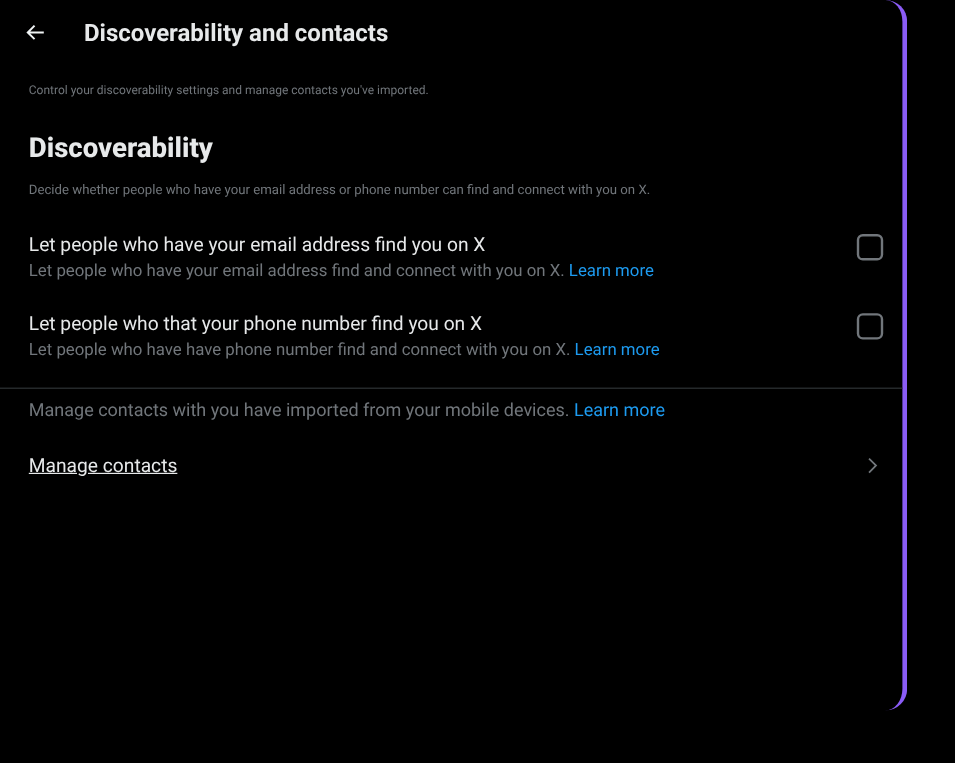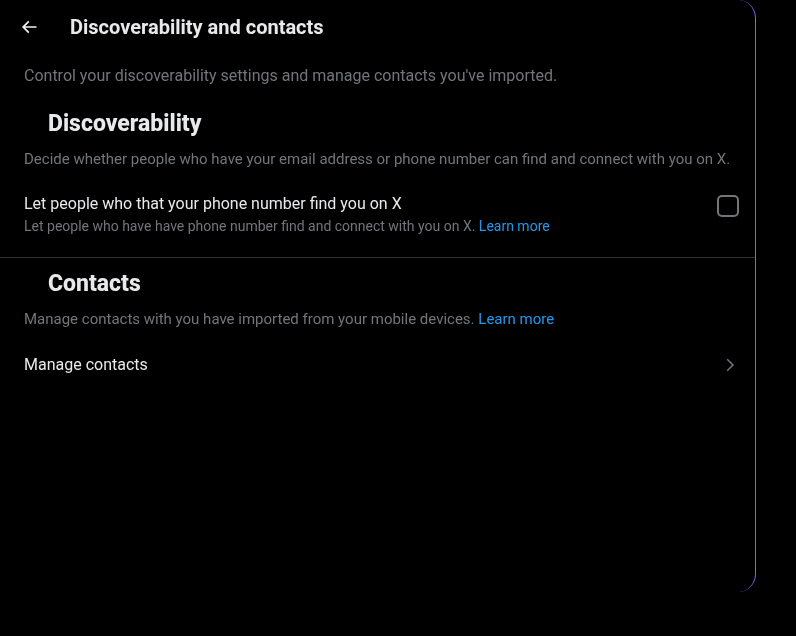--- a/index.html
+++ b/index.html
@@ -10,21 +10,21 @@
     body {
       background: #000000;
       font-family: -apple-system, BlinkMacSystemFont, "Segoe UI", Roboto, Helvetica, Arial, sans-serif;
       color: #e7e9ea;
       width: 796px;
       height: 636px;
       overflow: hidden;
     }
     .container {
       width: 756px;
-      border-right: 1px solid #8b5cf6;
+      border-right: 4px solid #8b5cf6;
       height: 592px;
       border-radius: 18px;
     }
     .header {
       display: flex;
       align-items: center;
       padding: 10px 16px 10px 12px;
       gap: 24px;
     }
     .back-btn {
@@ -41,34 +41,33 @@
       height: 20px;
       fill: #eff3f4;
     }
     .page-title {
       font-size: 20px;
       font-weight: 700;
       color: #e7e9ea;
     }
     .description {
       padding: 12px 16px 12px 24px;
-      font-size: 16px;
+      font-size: 10px;
       color: #71767b;
       line-height: 20px;
     }
     .section-title {
       font-size: 23px;
       font-weight: 800;
       color: #e7e9ea;
       padding: 12px 16px 4px 24px;
-      margin-left: 24px;
     }
     .section-desc {
       padding: 8px 24px 12px 24px;
-      font-size: 15px;
+      font-size: 11px;
       color: #71767b;
       line-height: 20px;
     }
     .setting-row {
       padding: 12px 16px 12px 24px;
       display: flex;
       align-items: flex-start;
       gap: 16px;
     }
     .setting-content {
@@ -108,20 +107,21 @@
       font-size: 15px;
       color: #71767b;
       line-height: 20px;
     }
     .nav-row {
       padding: 14px 16px 14px 24px;
       display: flex;
       align-items: flex-end;
       justify-content: space-between;
       cursor: pointer;
+      text-decoration: underline;
     }
     .nav-label {
       font-size: 16px;
       color: #e7e9ea;
     }
     .chevron {
       width: 18px;
       height: 18px;
       fill: #71767b;
     }
@@ -137,34 +137,42 @@
         </svg>
     </div>
     <h1 class="page-title">Discoverability and contacts</h1>
   </div>
 
   <p class="description">Control your discoverability settings and manage contacts you've imported.</p>
 
   <h2 class="section-title">Discoverability</h2>
   <p class="section-desc">Decide whether people who have your email address or phone number can find and connect with you on X.</p>
 
+  <div class="setting-row">
+    <div class="setting-content">
+      <div class="setting-label">Let people who have your email address find you on X</div>
+      <div class="setting-sublabel">
+        <span>Let people who have your email address find and connect with you on X. </span><span class="learn-more">Learn more</span>
+      </div>
+    </div>
+    <div class="checkbox"></div>
+  </div>
 
   <div class="setting-row">
     <div class="setting-content">
       <div class="setting-label">Let people who that your phone number find you on X</div>
       <div class="setting-sublabel">
         <span>Let people who have have phone number find and connect with you on X. </span><span class="learn-more">Learn more</span>
       </div>
     </div>
     <div class="checkbox"></div>
   </div>
 
   <div class="divider"></div>
 
-  <h2 class="section-title">Contacts</h2>
   <p class="contacts-desc">
     <span>Manage contacts with you have imported from your mobile devices. </span><span class="learn-more">Learn more</span>
   </p>
 
   <div class="nav-row">
     <span class="nav-label">Manage contacts</span>
     <svg class="chevron" viewBox="0 0 24 24">
         <path d="M14.586 12L7.543 4.96l1.414-1.42L17.414 12l-8.457 8.46-1.414-1.42L14.586 12z"></path>
       </svg>
   </div>

